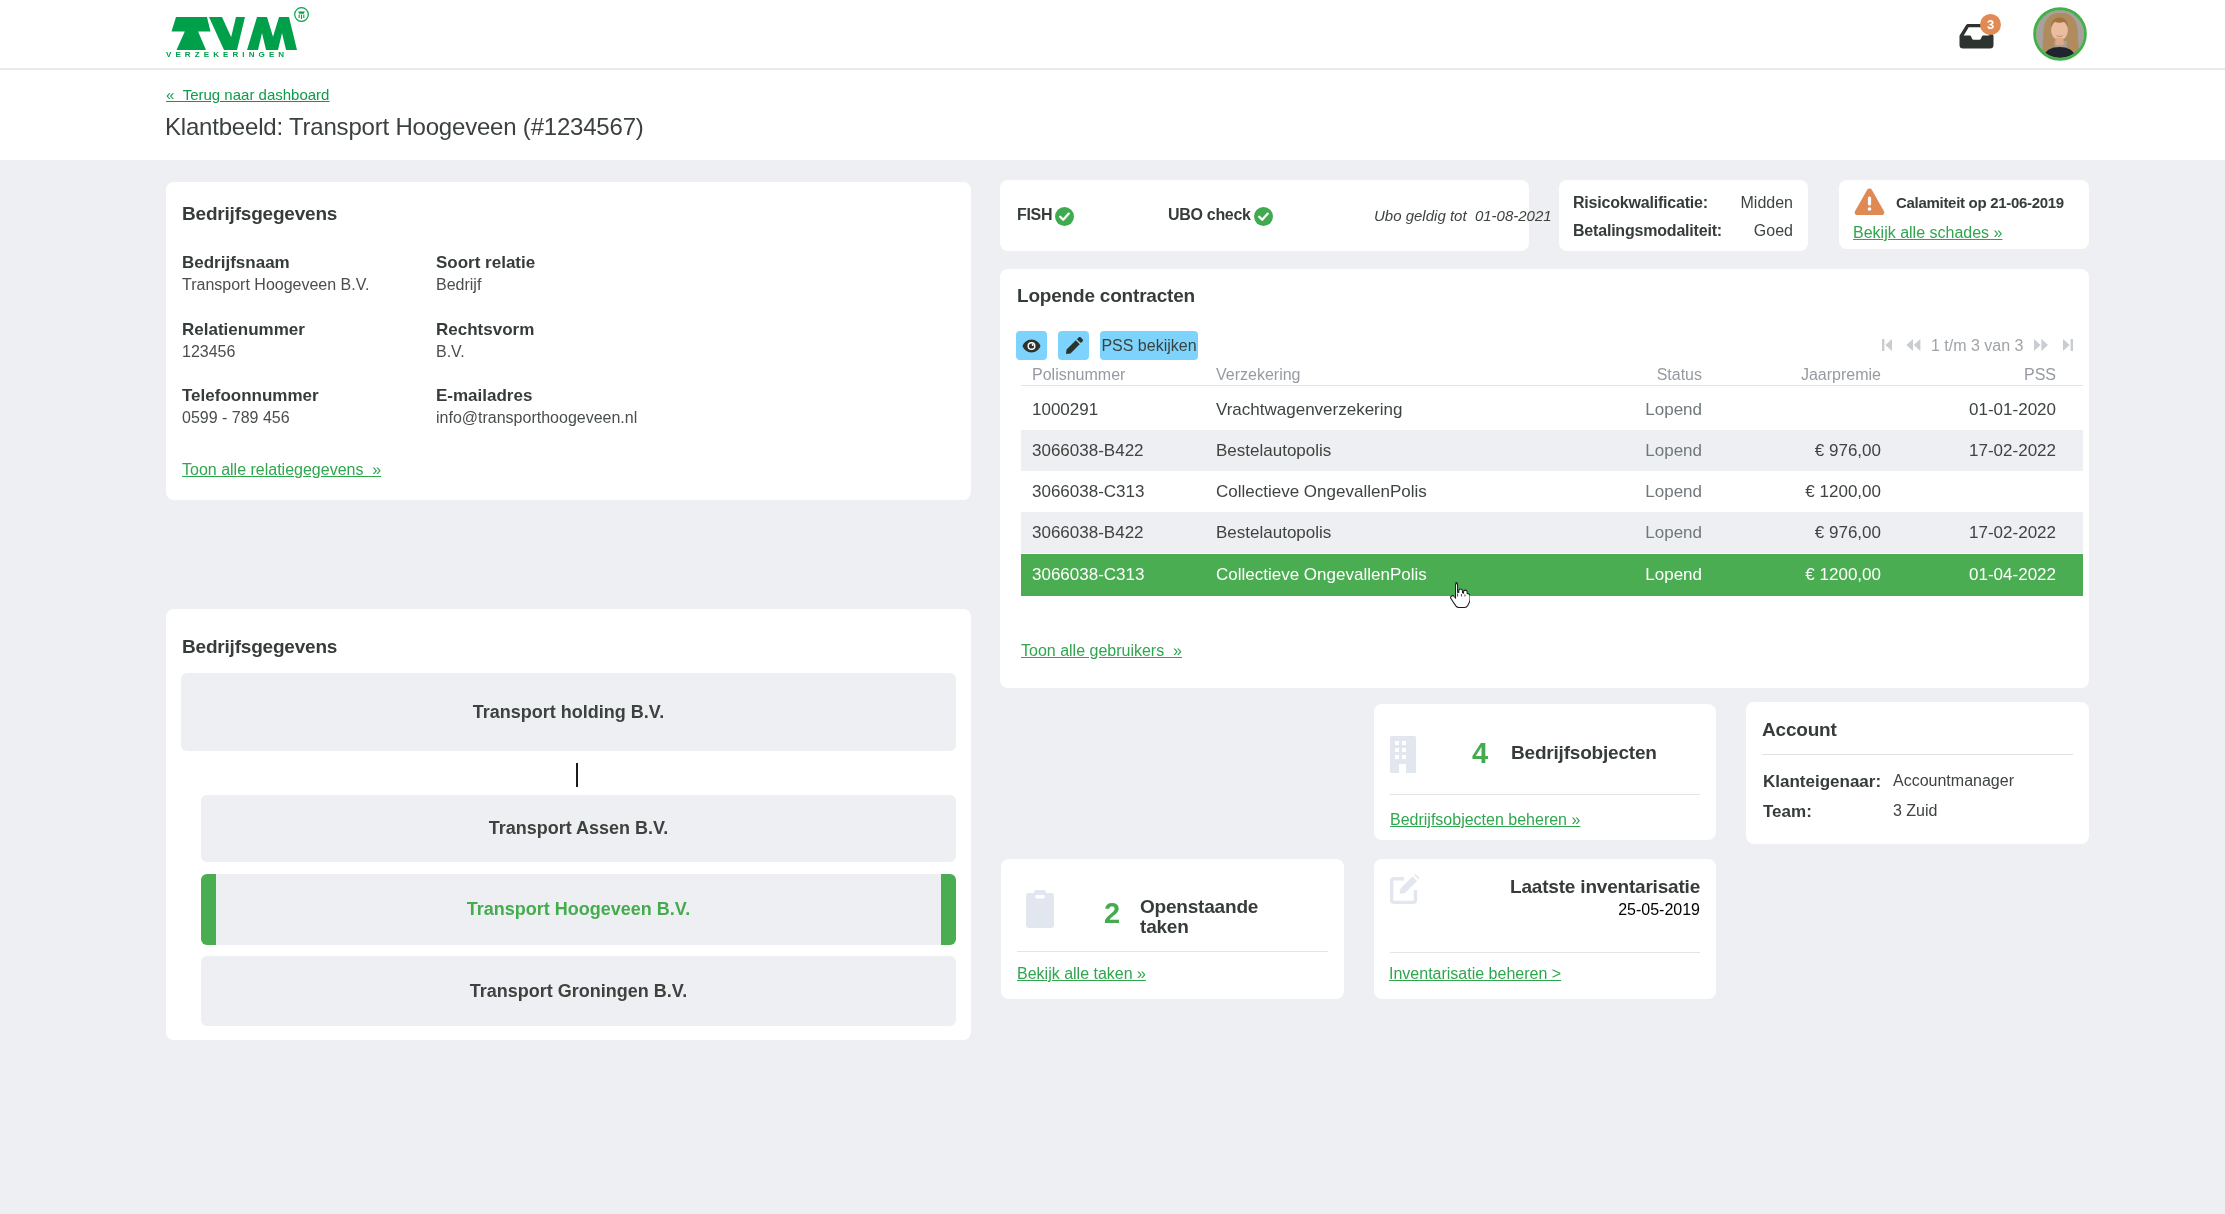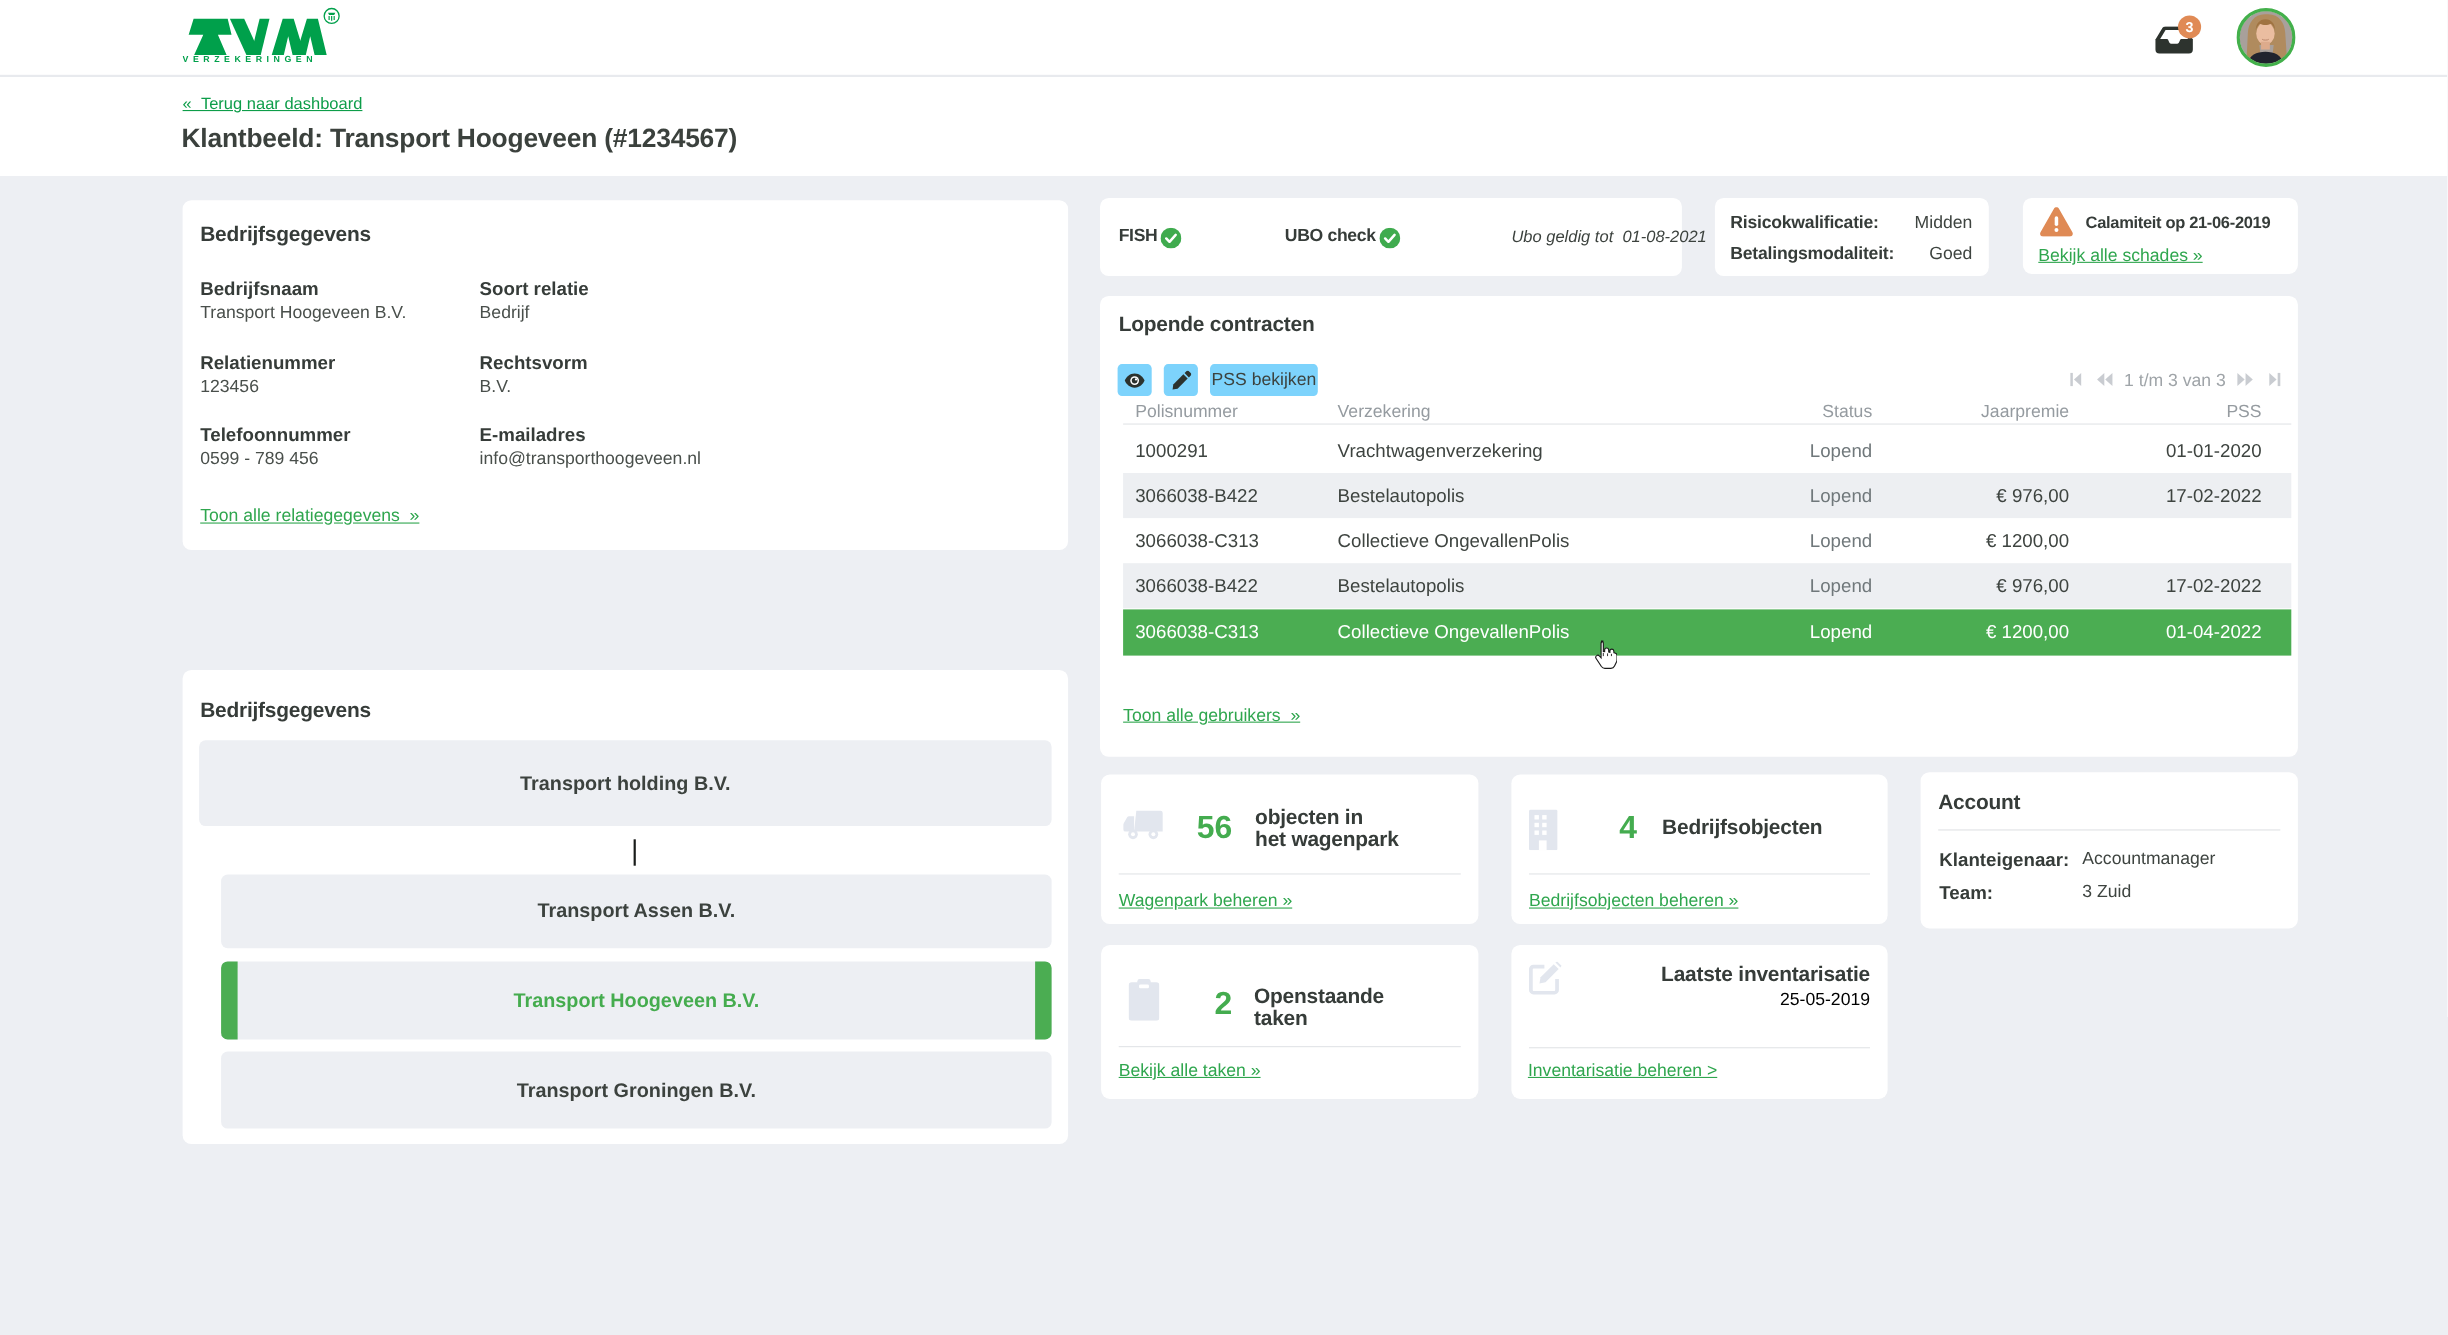--- a/index.html
+++ b/index.html
@@ -5,21 +5,21 @@
 <style>
   * { box-sizing: border-box; }
   html,body { margin:0; padding:0; }
   body { font-family:"Liberation Sans", sans-serif; background:#fff; }
   #page { position:relative; width:2225px; height:1214px; overflow:hidden; background:#fff; }
   .abs { position:absolute; }
   .bgarea { position:absolute; left:0; top:160px; width:2225px; height:1054px; background:#edeff3; }
   .hdr { position:absolute; left:0; top:0; width:2225px; height:70px; background:#fff; border-bottom:2px solid #e8eaee; z-index:5; }
   .titleband { position:absolute; left:0; top:72px; width:2225px; height:88px; background:#fff; }
   .backlink { position:absolute; left:166px; top:14px; white-space:nowrap; font-size:15px; color:#0d9d49; text-decoration:underline; font-weight:500; }
-  .h1 { position:absolute; left:165px; top:41px; white-space:nowrap; font-size:24px; font-weight:bold; color:#3b413d; letter-spacing:-0.2px; }
+  .h1 { position:absolute; left:165px; top:41px; white-space:nowrap; font-size:24px; font-weight:normal; color:#3b413d; letter-spacing:-0.2px; }
   .card { position:absolute; background:#fff; border-radius:8px; }
   .ct { position:absolute; font-size:19px; font-weight:bold; color:#363c39; letter-spacing:-0.2px; }
   .lbl { position:absolute; font-size:17px; font-weight:bold; color:#363c39; white-space:nowrap; }
   .val { position:absolute; font-size:16px; color:#494f4b; white-space:nowrap; }
   .glink { position:absolute; font-size:16px; color:#2fa64e; text-decoration:underline; white-space:nowrap; }
   .gbox { position:absolute; background:#edeff3; border-radius:6px; display:flex; align-items:center; justify-content:center; font-size:18px; font-weight:bold; color:#3c423e; }
   .tbtn { position:absolute; background:#7dd3fc; border-radius:4px; display:flex; align-items:center; justify-content:center; }
   .thead { position:absolute; font-size:16px; color:#959ba0; }
   .tcell { position:absolute; font-size:17px; color:#3e4440; top:11px; }
   .trow { position:absolute; left:21px; width:1062px; height:41px; }
@@ -207,36 +207,20 @@
       <div class="tcell" style="left:660px;width:200px;text-align:right;color:#fff;">€ 1200,00</div>
       <div class="tcell" style="left:835px;width:200px;text-align:right;color:#fff;">01-04-2022</div>
     </div>
     <svg class="abs" style="left:449px;top:312px;" width="21" height="28" viewBox="0 0 28 38">
       <path d="M8.5,2.5 c1.6,0 2.9,1.3 2.9,2.9 v9.8 l1.6,0.3 v-2 c0,-1.4 1.1,-2.5 2.5,-2.5 c1.3,0 2.4,1 2.5,2.3 l0.1,2.8 l1.4,0.3 v-1.6 c0,-1.3 1.1,-2.4 2.4,-2.4 c1.2,0 2.2,0.9 2.4,2.1 l0.2,2.5 l1.2,0.2 c1.5,0.3 2.6,1.6 2.6,3.2 v4.4 c0,1.5 -0.3,2.9 -1,4.2 l-2.1,4.3 c-0.8,1.7 -2.6,2.8 -4.5,2.8 h-7.4 c-1.7,0 -3.3,-0.9 -4.3,-2.3 l-6.5,-9.8 c-0.8,-1.2 -0.5,-2.8 0.7,-3.6 c1,-0.7 2.4,-0.6 3.2,0.3 l2.2,2.3 V5.4 c0,-1.6 1.3,-2.9 2.9,-2.9 Z" fill="#fff" stroke="#1a1a1a" stroke-width="1.4"></path>
       <path d="M11.4,21 v-4 M16.6,21 v-3.4 M21.4,21 v-2.8" stroke="#1a1a1a" stroke-width="1.1" fill="none"></path>
     </svg>
     <a class="glink" style="left:21px;top:373px;">Toon alle gebruikers&nbsp; »</a>
   </div>
 
-  <div class="card" style="left:1001px;top:704px;width:343px;height:136px;">
-    <svg class="abs" style="left:20px;top:32px;" width="38" height="31" viewBox="0 0 38 31">
-      <g fill="#e2e6ee">
-        <path d="M12,1 h22 a2,2 0 0 1 2,2 v17 h-26 Z"></path>
-        <path d="M10,6 h-4.6 a2,2 0 0 0 -1.7,1 L0.6,12.3 a3,3 0 0 0 -0.4,1.5 V18 a2,2 0 0 0 2,2 h7.8 Z"></path>
-        <circle cx="9" cy="22.5" r="4.4"></circle>
-        <circle cx="27.5" cy="22.5" r="4.4"></circle>
-      </g>
-      <circle cx="9" cy="22.5" r="1.8" fill="#fff"></circle>
-      <circle cx="27.5" cy="22.5" r="1.8" fill="#fff"></circle>
-    </svg>
-    <div class="num" style="left:87px;top:33px;">56</div>
-    <div class="btxt" style="left:140px;top:30px;">objecten in<br>het wagenpark</div>
-    <div class="divl" style="left:16px;top:90px;width:311px;"></div>
-    <a class="glink" style="left:16px;top:107px;">Wagenpark beheren »</a>
-  </div>
 
   <div class="card" style="left:1374px;top:704px;width:342px;height:136px;">
     <svg class="abs" style="left:16px;top:32px;" width="26" height="37" viewBox="0 0 26 37">
       <rect x="0" y="0" width="26" height="37" rx="1.5" fill="#e2e6ee"></rect>
       <g fill="#fff">
         <rect x="5" y="5" width="4" height="4"></rect>
           <rect x="12" y="5" width="4" height="4"></rect>
         <rect x="5" y="12" width="4" height="4"></rect>
           <rect x="12" y="12" width="4" height="4"></rect>
         <rect x="5" y="19" width="4" height="4"></rect>

